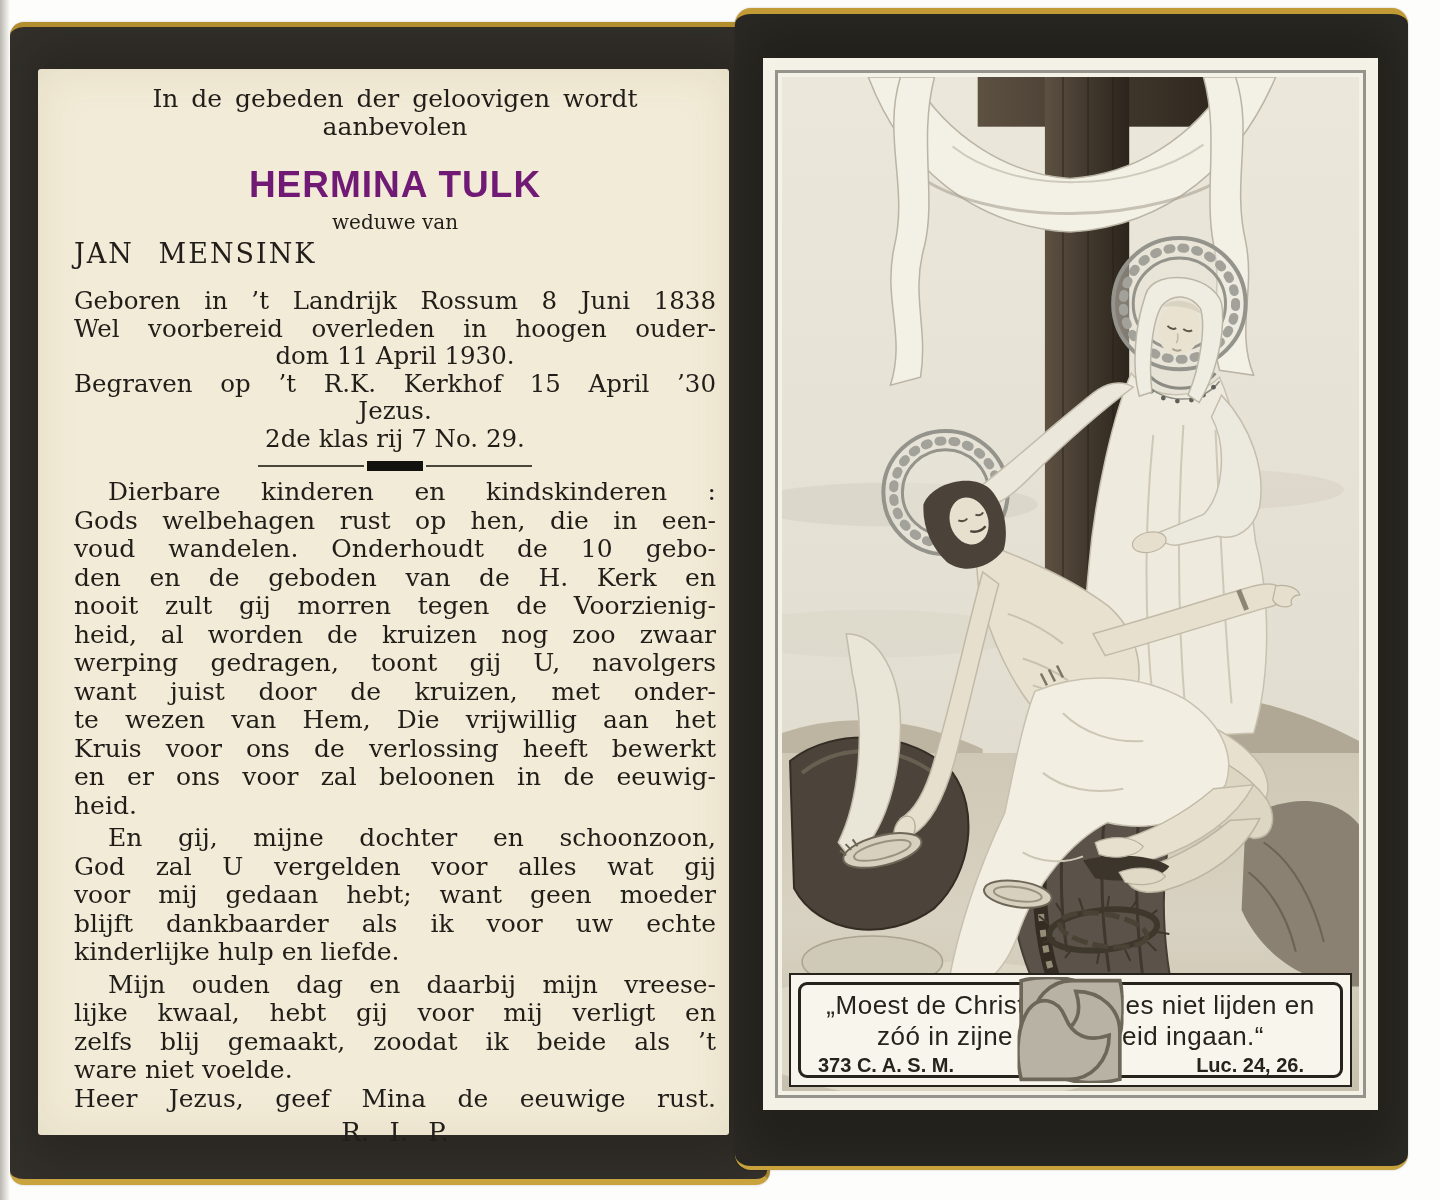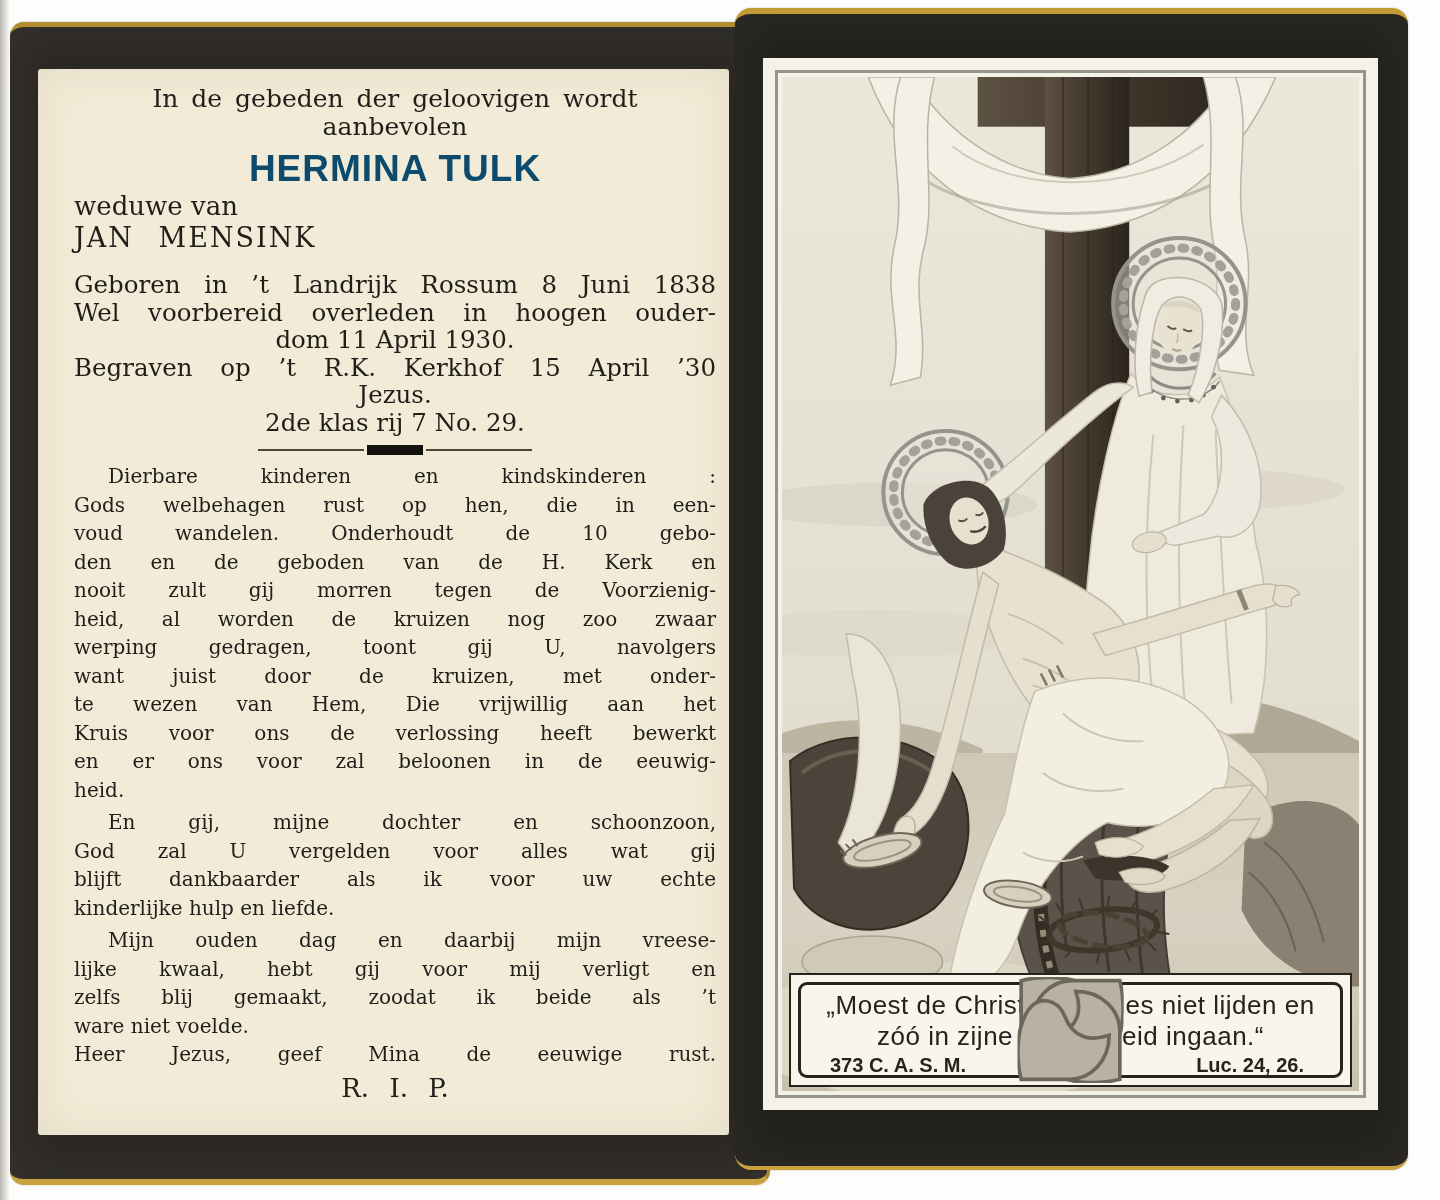--- a/index.html
+++ b/index.html
@@ -18,27 +18,27 @@
     border-top:5px solid #b28e2e; border-bottom:6px solid #c9a43e; border-right:3px solid #a8862f;
     box-shadow: inset 0 0 60px rgba(255,255,255,.06), 0 0 2px rgba(0,0,0,.25); }
   .panel-left { position:absolute; left:28px; right:38px; top:42px; bottom:44px;
     background:#f2ebd7; border-radius:3px;
     box-shadow: inset 0 0 46px rgba(120,95,40,.10); }
   .text-col { position:absolute; left:36px; right:13px; top:16px; bottom:6px;
     font-family:"DejaVu Serif", serif; color:#211e1a; }
 
   .iline { font-size:25px; line-height:28px; text-align:center; word-spacing:5px; }
   .name { font-family:"Liberation Sans", sans-serif; font-weight:700; font-size:37px;
-          line-height:44px; margin-top:6px; text-align:center; letter-spacing:1px; color:#0c4a6e; }
-  .relation { font-size:26px; line-height:30px; }
+          line-height:44px; margin-top:22px; text-align:center; letter-spacing:1px; color:#701a75; }
+  .relation { font-size:20px; line-height:30px; text-align:center; }
   .spouse { font-size:27px; line-height:34px; text-align:left; letter-spacing:2px; word-spacing:14px; }
 
   .vitals { margin-top:16px; }
   .vitals > div { font-size:24.5px; line-height:27.5px; }
-  .body > div { font-size:20px; line-height:28.5px; }
+  .body > div { font-size:25px; line-height:28.5px; }
 
   .stretch { text-align:justify; text-align-last:justify; }
   .center  { text-align:center; }
   .left    { text-align:left; }
   .ind     { text-indent:34px; margin-top:4px; }
 
   .divider { display:flex; align-items:center; justify-content:center; margin:9px 0 7px; }
   .divider .dl { width:106px; height:2px; background:#4a463c; }
   .divider .db { width:56px; height:10px; background:#14120e; margin:0 3px; }
 
@@ -59,21 +59,21 @@
     background:#f8f5ec; border:2px solid #26231d; z-index:4;
     font-family:"Liberation Sans", sans-serif; color:#26231d; }
   .quote-inner { position:absolute; inset:7px; border:3px solid #26231d; border-radius:9px; pointer-events:none; }
   .qcorner { position:absolute; width:30px; height:30px; }
   .qc-tl { left:2px; top:2px; }
   .qc-tr { right:2px; top:2px; transform:rotate(90deg); }
   .qc-br { right:2px; bottom:2px; transform:rotate(180deg); }
   .qc-bl { left:2px; bottom:2px; transform:rotate(270deg); }
   .quote-l1 { margin-top:15px; text-align:center; font-size:26px; letter-spacing:.5px; }
   .quote-l2 { text-align:center; font-size:26px; line-height:30px; letter-spacing:.5px; }
-  .credits { display:flex; justify-content:space-between; padding:3px 46px 0 39px;
+  .credits { display:flex; justify-content:space-between; padding:3px 46px 0 27px;
              font-size:20px; font-weight:700; }
 </style>
 </head>
 <body>
 
 <div class="scan">
 
   <div class="card card-left">
     <div class="panel-left">
       <div class="text-col">
@@ -113,20 +113,21 @@
             <div class="stretch">nooit zult gij morren tegen de Voorzienig-</div>
             <div class="stretch">heid, al worden de kruizen nog zoo zwaar</div>
             <div class="stretch">werping gedragen, toont gij U, navolgers</div>
             <div class="stretch">want juist door de kruizen, met onder-</div>
             <div class="stretch">te wezen van Hem, Die vrijwillig aan het</div>
             <div class="stretch">Kruis voor ons de verlossing heeft bewerkt</div>
             <div class="stretch">en er ons voor zal beloonen in de eeuwig-</div>
             <div class="left">heid.</div>
             <div class="stretch ind">En gij, mijne dochter en schoonzoon,</div>
             <div class="stretch">God zal U vergelden voor alles wat gij</div>
+            <div class="stretch">voor mij gedaan hebt; want geen moeder</div>
             <div class="stretch">blijft dankbaarder als ik voor uw echte</div>
             <div class="left">kinderlijke hulp en liefde.</div>
             <div class="stretch ind">Mijn ouden dag en daarbij mijn vreese-</div>
             <div class="stretch">lijke kwaal, hebt gij voor mij verligt en</div>
             <div class="stretch">zelfs blij gemaakt, zoodat ik beide als ’t</div>
             <div class="left">ware niet voelde.</div>
             <div class="stretch">Heer Jezus, geef Mina de eeuwige rust.</div>
           </div>
 
         <div class="rip">R. I. P.</div>

